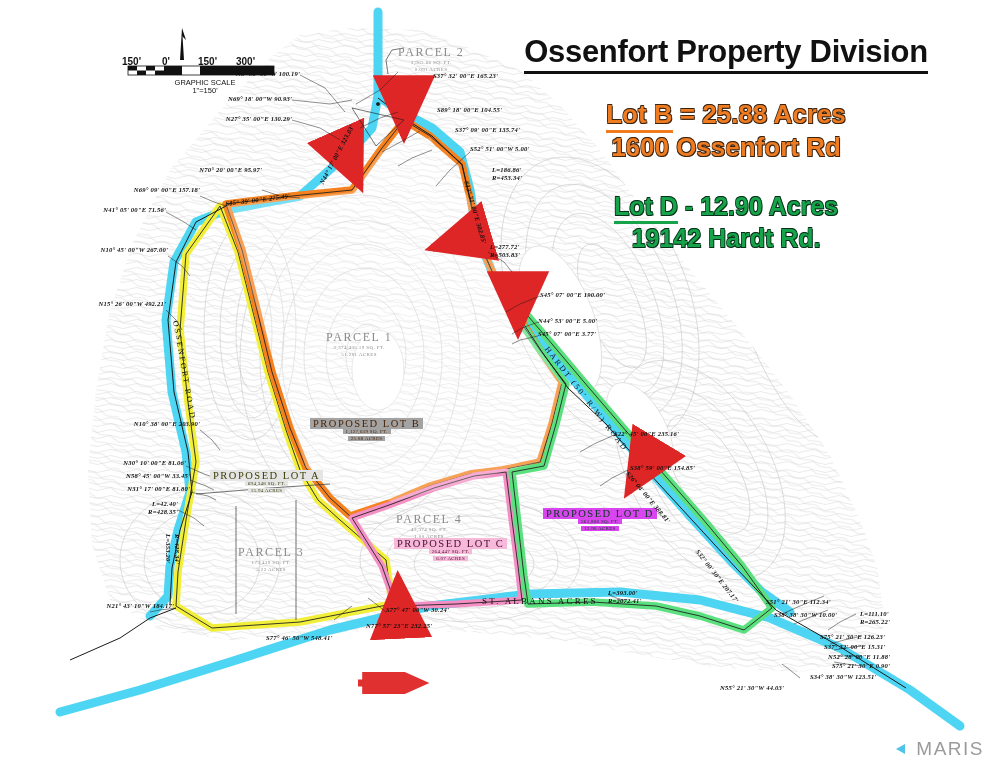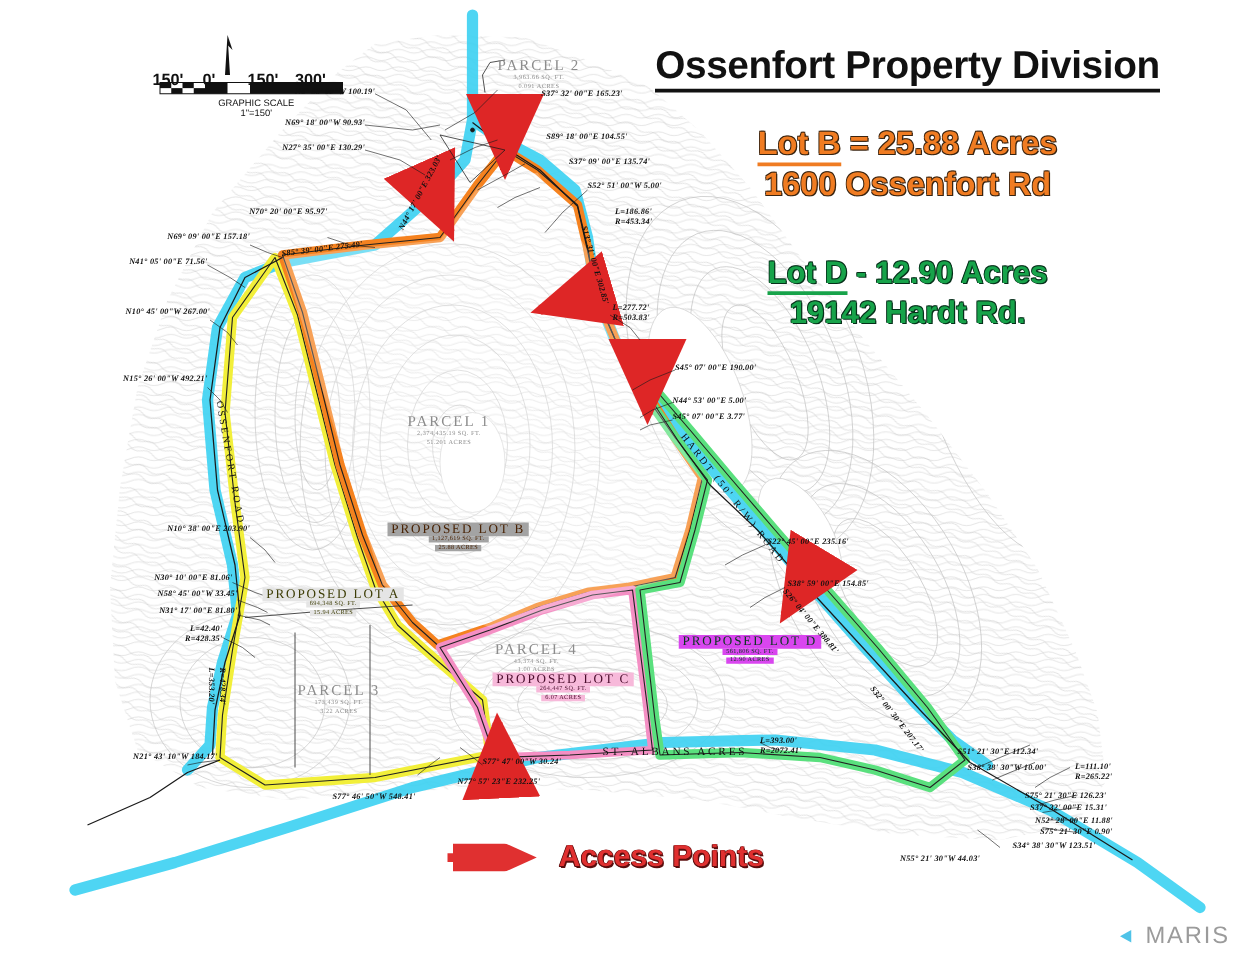--- a/index.html
+++ b/index.html
@@ -24,21 +24,21 @@
      text-shadow:1px 1px 0 #3a2410,-0.6px -0.6px 0 #3a2410,0.6px -0.6px 0 #3a2410,-0.6px 0.6px 0 #3a2410;}
   .lot-c .lotline{font-size:25px;color:#F48FC4;
      text-shadow:1px 1px 0 #3a1028,-0.6px -0.6px 0 #3a1028,0.6px -0.6px 0 #3a1028,-0.6px 0.6px 0 #3a1028;}
   .lot-d .lotline{font-size:25px;color:#17A34A;
      text-shadow:1px 1px 0 #06301a,-0.6px -0.6px 0 #06301a,0.6px -0.6px 0 #06301a,-0.6px 0.6px 0 #06301a;}
   .uline{display:inline-block;padding-bottom:1px;}
   .lot-b .uline{border-bottom:3px solid #F07C22;}
   .lot-c .uline{border-bottom:3px solid #F48FC4;}
   .lot-d .uline{border-bottom:3px solid #17A34A;}
   .scalelabels{position:absolute;font-family:"Liberation Sans",sans-serif;
-     font-size:13px;color:#111;font-weight:bold;}
+     font-size:10px;color:#111;font-weight:bold;}
   .scalecap{position:absolute;font-size:7.5px;color:#111;text-align:center;
      font-family:"Liberation Sans",sans-serif;}
 
   
   .bearing{position:absolute;font-family:"Liberation Serif", serif;
      font-size:6.6px;color:#111;white-space:nowrap;font-style:italic;font-weight:bold;
      letter-spacing:0.2px;}
   .rot{transform-origin:0 0;}
 
   
@@ -283,21 +283,21 @@
 
   <div class="titleblock">
     <div class="maintitle">Ossenfort Property Division</div>
 
     <div class="lotgrp lot-b" style="margin-top:26px;">
       <div class="lotline"><span class="uline">Lot B</span><span> = 25.88 Acres</span></div>
       <div class="lotline">1600 Ossenfort Rd</div>
     </div>
 
 
-    <div class="lotgrp lot-d" style="margin-top:42px;">
+    <div class="lotgrp lot-d" style="margin-top:30px;">
       <div class="lotline"><span class="uline">Lot D</span><span> - 12.90 Acres</span></div>
       <div class="lotline">19142 Hardt Rd.</div>
     </div>
   </div>
 
   <div class="scalelabels" style="left:122px;top:56px;">150'</div>
   <div class="scalelabels" style="left:162px;top:56px;">0'</div>
   <div class="scalelabels" style="left:198px;top:56px;">150'</div>
   <div class="scalelabels" style="left:236px;top:56px;">300'</div>
   <div class="scalecap" style="left:160px;top:78px;width:90px;">GRAPHIC  SCALE</div>
@@ -403,21 +403,20 @@
   <div class="bearing rot" style="left:181px;top:534px;transform:rotate(90deg);">R=428.34'</div>
   <div class="bearing rot" style="left:318px;top:182px;transform:rotate(-62deg);">N44° 17' 00"E  323.03'</div>
   <div class="bearing rot" style="left:470px;top:180px;transform:rotate(74deg);">S13° 31' 00"E  302.85'</div>
   <div class="bearing rot" style="left:630px;top:470px;transform:rotate(50deg);">S26° 04' 00"E  388.81'</div>
   <div class="bearing rot" style="left:700px;top:548px;transform:rotate(52deg);">S32° 00' 30"E  207.17'</div>
 
   <div class="legend">
     <svg width="84" height="22">
       <line x1="3" y1="11" x2="66" y2="11" stroke="#E03030" stroke-width="7" marker-end="url(#redarrow2)"></line>
     </svg>
-    <span class="txt">Access Points</span>
   </div>
 
   <div class="watermark">
     <svg width="16" height="16" viewBox="0 0 16 16">
       <path d="M1,8 L10,3 L10,13 Z" fill="#4FC3E8"></path>
     </svg>
     <span class="wt">MARIS</span>
   </div>
 
 </div>

